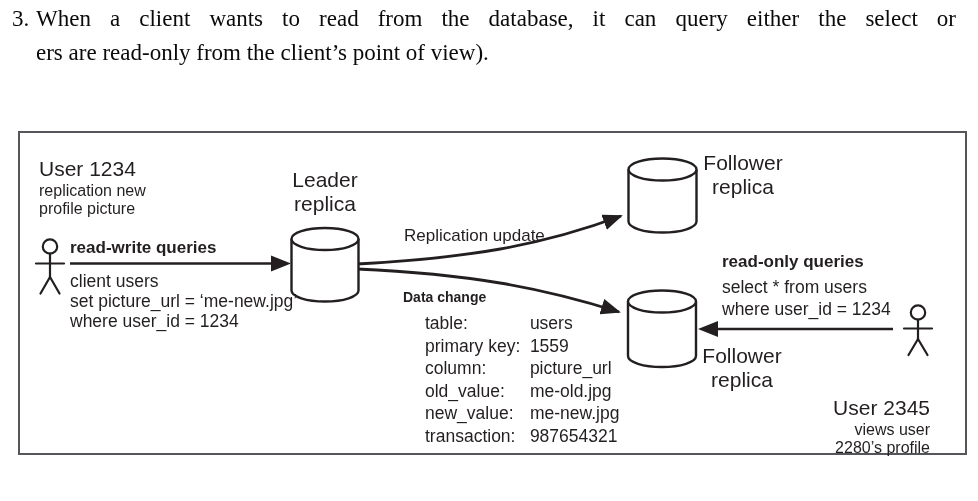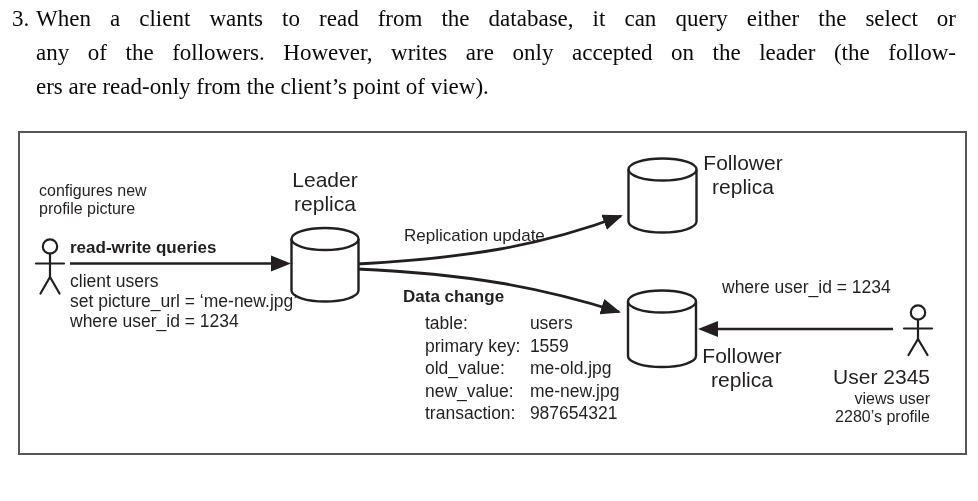--- a/index.html
+++ b/index.html
@@ -16,33 +16,32 @@
   .figure-box{position:absolute;left:18px;top:131px;width:945px;height:320px;
               border:2px solid #55565a;background:#fff;}
   svg.layer{position:absolute;left:0;top:0;pointer-events:none;}
   
   .dg{position:absolute;color:#231f20;}
   .t-big{font-size:21px;line-height:24px;}
   .t-small{font-size:16px;line-height:18px;}
   .t-bold{font-size:17px;font-weight:bold;line-height:20px;}
   .t-code{font-size:17.5px;line-height:20px;}
   .t-center{text-align:center;}
-  .t-right{text-align:right;}
+  .t-right{text-align:right;margin-top:31px;}
   .drow{height:22.5px;line-height:22.5px;font-size:17.5px;white-space:nowrap;}
   .dlabel{display:inline-block;width:100px;margin-left:22px;}
 </style>
 </head>
 <body>
 
 <div id="page">
 
   <div class="serif list-num">3.</div>
   <div class="serif list-text">
     <div class="jline">When a client wants to read from the database, it can query either the select or</div>
-    <div class="jline">any of the followers. However, writes are only accepted on the leader (the follow-</div>
     <div class="jline last">ers are read-only from the client’s point of view).</div>
   </div>
 
   <div class="figure-box"></div>
 
   <svg class="layer" width="978" height="501" viewBox="0 0 978 501">
     <defs>
       <marker id="ah" viewBox="0 0 20 16" refX="18" refY="8" markerWidth="20" markerHeight="16" markerUnits="userSpaceOnUse" orient="auto">
         <path d="M0,0 L20,8 L0,16 Z" fill="#231f20"></path>
       </marker>
@@ -89,64 +88,70 @@
 
     <g stroke="#231f20" stroke-width="2.2" fill="none" stroke-linecap="round">
       <circle cx="918" cy="312.5" r="7.2"></circle>
       <line x1="918" y1="319.7" x2="918" y2="339"></line>
       <line x1="904" y1="328.5" x2="932" y2="328.5"></line>
       <line x1="918" y1="339" x2="908.5" y2="355"></line>
       <line x1="918" y1="339" x2="927.5" y2="355"></line>
     </g>
   </svg>
 
-  <div class="dg t-small" style="left:39px;top:182px">configures new</div>
+  <div class="dg t-big" style="left:39px;top:157px">User 1234</div>
+  <div class="dg t-small" style="left:39px;top:182px">replication new</div>
   <div class="dg t-small" style="left:39px;top:200px">profile picture</div>
   <div class="dg t-bold" style="left:70px;top:238px">read-write queries</div>
   <div class="dg t-code" style="left:70px;top:271px">
     <div>client users</div>
     <div>set picture_url = ‘me-new.jpg’</div>
     <div>where user_id = 1234</div>
   </div>
 
   <div class="dg t-big t-center" style="left:283px;top:168px;width:84px">
     <div>Leader</div>
     <div>replica</div>
   </div>
 
   <div class="dg" style="left:404px;top:226px;font-size:17px">Replication update</div>
 
-  <div class="dg t-bold" style="left:403px;top:287px;font-size:17px">Data change</div>
+  <div class="dg t-bold" style="left:403px;top:287px;font-size:14px">Data change</div>
   <div class="dg" style="left:403px;top:312px">
     <div class="drow">
       <span class="dlabel">table:</span>
       <span>users</span></div>
     <div class="drow">
       <span class="dlabel">primary key:</span>
       <span>1559</span></div>
+    <div class="drow">
+      <span class="dlabel">column:</span>
+      <span>picture_url</span></div>
     <div class="drow">
       <span class="dlabel">old_value:</span>
       <span>me-old.jpg</span></div>
     <div class="drow">
       <span class="dlabel">new_value:</span>
       <span>me-new.jpg</span></div>
     <div class="drow">
       <span class="dlabel">transaction:</span>
       <span>987654321</span></div>
   </div>
 
   <div class="dg t-big t-center" style="left:699px;top:151px;width:88px">
     <div>Follower</div>
     <div>replica</div>
   </div>
   <div class="dg t-big t-center" style="left:698px;top:344px;width:88px">
     <div>Follower</div>
     <div>replica</div>
   </div>
 
+  <div class="dg t-bold" style="left:722px;top:252px">read-only queries</div>
   <div class="dg t-code" style="left:722px;top:276px;line-height:22px">
+    <div>select * from users</div>
     <div>where user_id = 1234</div>
   </div>
   <div class="dg t-big t-right" style="left:780px;top:365px;width:150px">User 2345</div>
   <div class="dg t-small t-right" style="left:780px;top:390px;width:150px">views user</div>
   <div class="dg t-small t-right" style="left:780px;top:408px;width:150px">2280’s profile</div>
 
 </div>
 
 </body></html>

